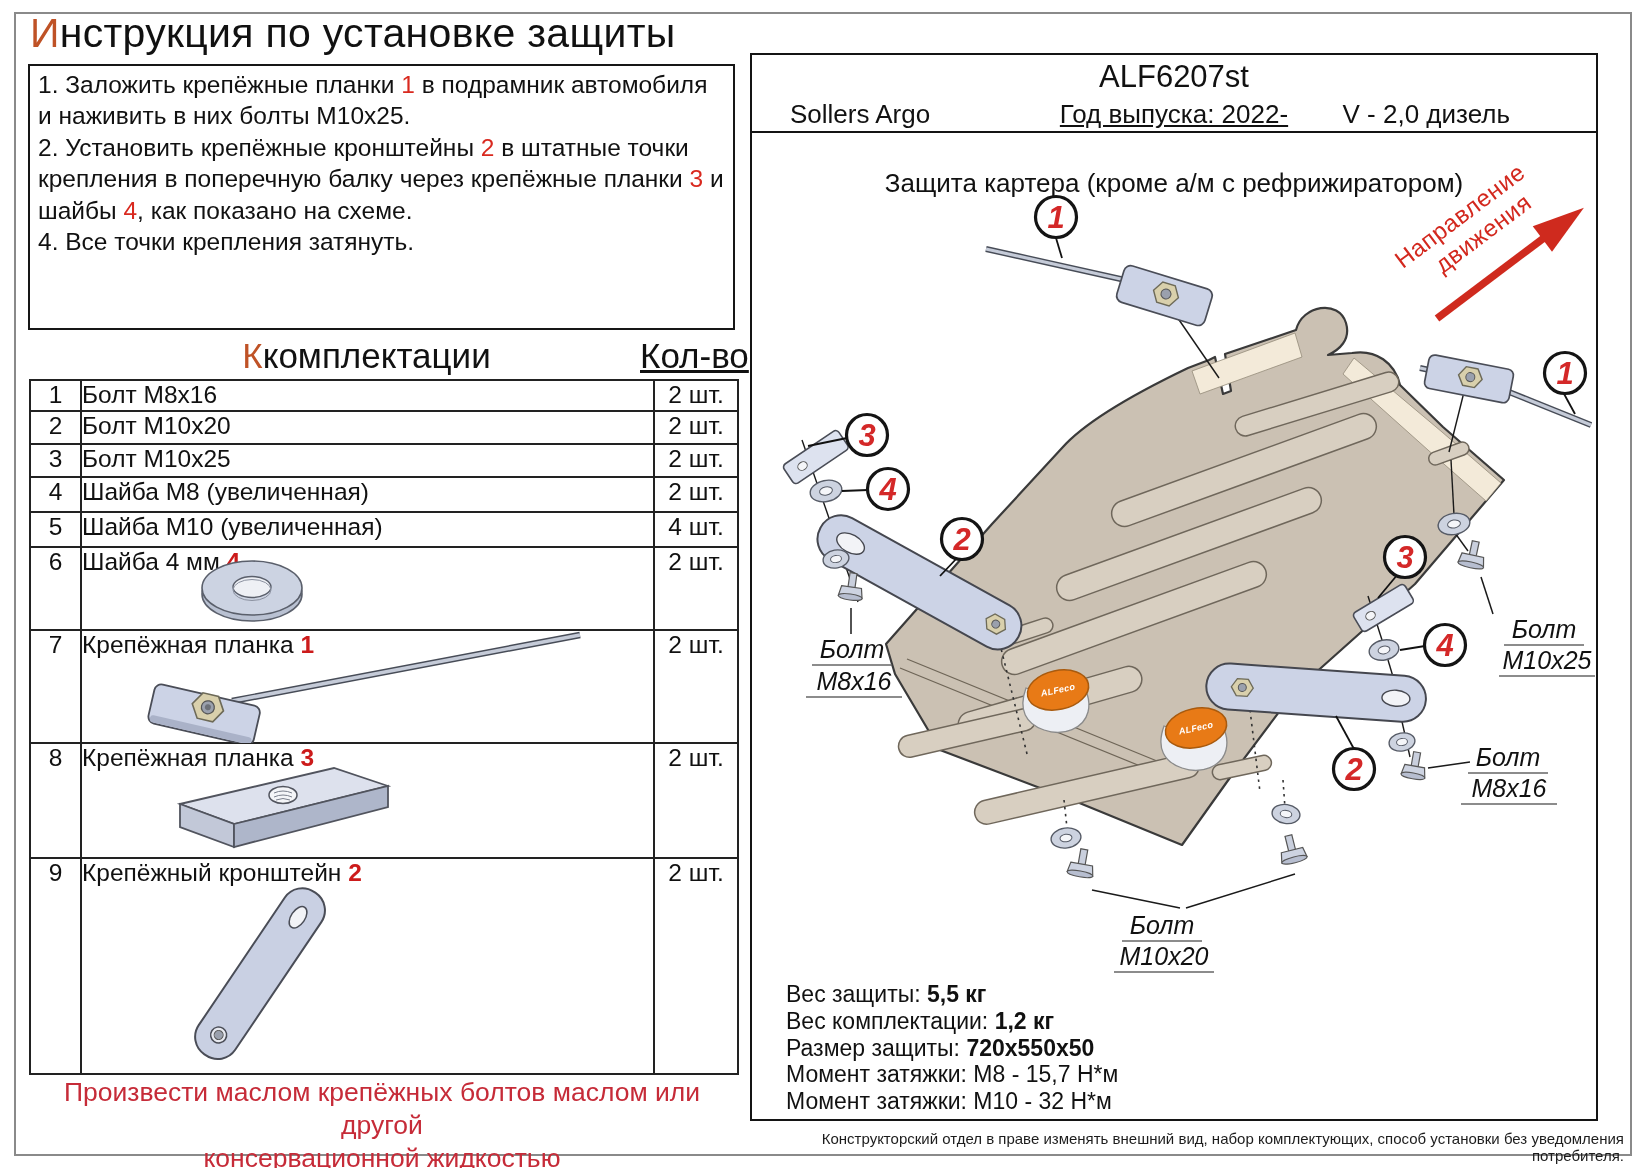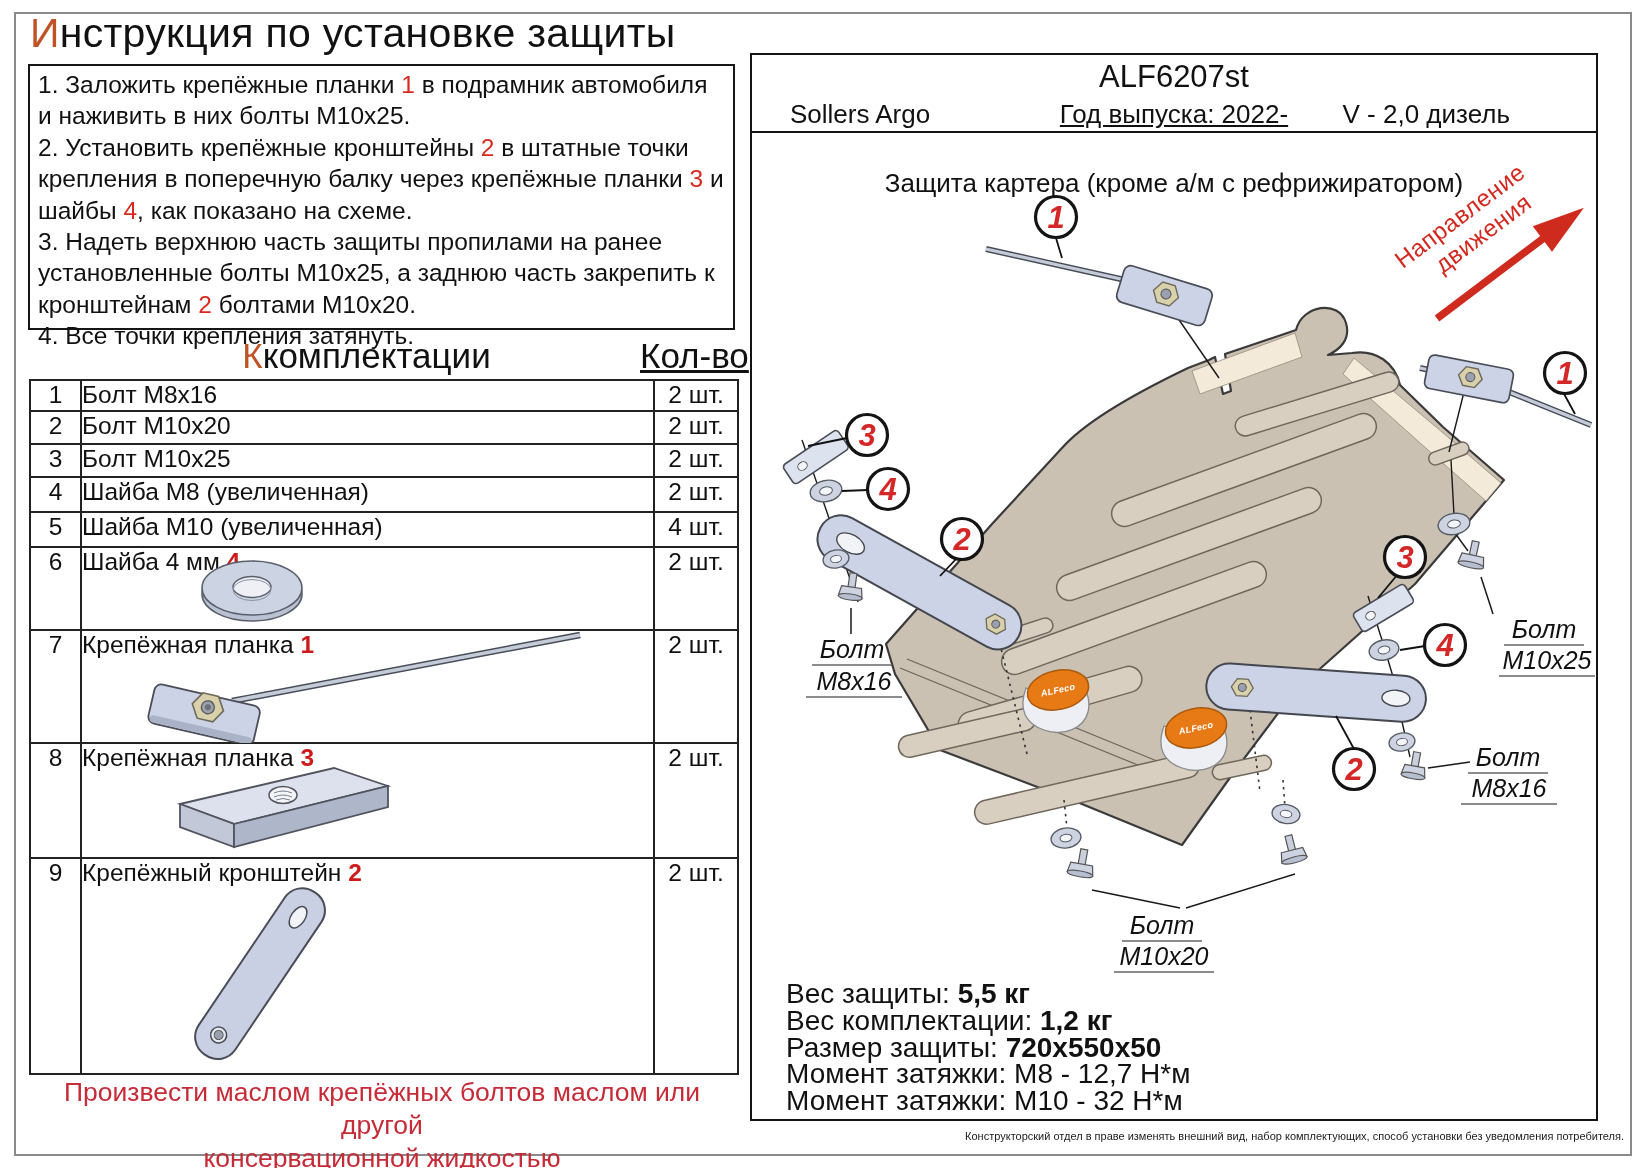--- a/index.html
+++ b/index.html
@@ -31,40 +31,39 @@
   .note{left:28px;top:1076px;width:708px;text-align:center;color:#c62b38;
         font-size:26.5px;line-height:33px;}
   
   .panel{left:750px;top:53px;width:848px;height:1068px;border:2.6px solid #141414;box-sizing:border-box;}
   .panel-hdr{position:absolute;left:0;top:0;width:100%;height:78px;border-bottom:2.6px solid #141414;box-sizing:border-box;}
   .pn{position:absolute;left:0;top:4px;width:100%;text-align:center;font-size:31px;}
   .veh{position:absolute;left:38px;top:44px;font-size:26px;}
   .year{position:absolute;left:0;top:44px;width:100%;text-align:center;font-size:26px;text-decoration:underline;}
   .eng{position:absolute;right:86px;top:44px;font-size:26px;}
   .subtitle{position:absolute;left:0;top:92px;width:100%;text-align:center;font-size:26px;margin-top:21px;}
-  .specs{position:absolute;left:34px;top:926px;font-size:28px;line-height:26.8px;}
+  .specs{position:absolute;left:34px;top:926px;font-size:23px;line-height:26.8px;}
   .specs .b{font-weight:bold;}
-  .footer{left:750px;top:1130px;width:874px;text-align:right;font-size:11px;color:#1c1c1c;}
+  .footer{left:750px;top:1130px;width:874px;text-align:right;font-size:15px;color:#1c1c1c;}
   svg text{font-family:"Liberation Sans","DejaVu Sans",sans-serif;}
   .blabel{font-size:25px;font-style:italic;fill:#111;}
   .callout-num{font-size:31px;font-weight:bold;font-style:italic;fill:#d42828;}
   .dirtext{font-size:24px;fill:#d3281e;letter-spacing:.5px;}
   .logotext{font-size:9px;font-weight:bold;font-style:italic;fill:#fff;letter-spacing:.3px;}
 </style>
 </head>
 <body>
 
 <div class="abs frame"></div>
 
 <div class="abs doc-title"><span class="accent">И</span><span>нструкция по установке защиты</span></div>
 
 <div class="abs instr">
   <p><span>1. Заложить крепёжные планки </span><span class="red">1</span><span> в подрамник автомобиля и наживить в них болты М10х25.</span></p>
   <p><span>2. Установить крепёжные кронштейны </span><span class="red">2</span><span> в штатные точки крепления в поперечную балку через крепёжные планки </span><span class="red">3</span><span> и шайбы </span><span class="red">4</span><span>, как показано на схеме.</span></p>
-  <p><span>3. Надеть верхнюю часть защиты пропилами на ранее установленные болты М10х25, а заднюю часть закрепить к кронштейнам </span><span class="red">2</span><span> болтами М10х20.</span></p>
   <p><span>4. Все точки крепления затянуть.</span></p>
 </div>
 
 <div class="abs parts-hdr-name"><span class="accent">К</span><span>комплектации</span></div>
 <div class="abs parts-hdr-qty">Кол-во</div>
 
 <table class="parts">
   <colgroup>
       <col style="width:51px">
       <col style="width:573px">
@@ -423,18 +422,18 @@
           <circle cx="1352" cy="767" r="20.5" fill="#fff" stroke="#141414" stroke-width="3.2"></circle>
           <text class="callout-num" x="1352" y="778" text-anchor="middle">2</text>
         </g>
     </g>
   </svg>
 
   <div class="specs">
     <div><span>Вес защиты: </span><span class="b">5,5 кг</span></div>
     <div><span>Вес комплектации: </span><span class="b">1,2 кг</span></div>
     <div><span>Размер защиты: </span><span class="b">720х550х50</span></div>
-    <div><span>Момент затяжки: </span><span>М8 - 12,7 Н*м</span></div>
+    <div><span>Момент затяжки: </span><span>М8 - 15,7 Н*м</span></div>
     <div><span>Момент затяжки: </span><span>М10 - 32 Н*м</span></div>
   </div>
 </div>
 
 <div class="abs footer">Конструкторский отдел в праве изменять внешний вид, набор комплектующих, способ установки без уведомления потребителя.</div>
 
 </body></html>

